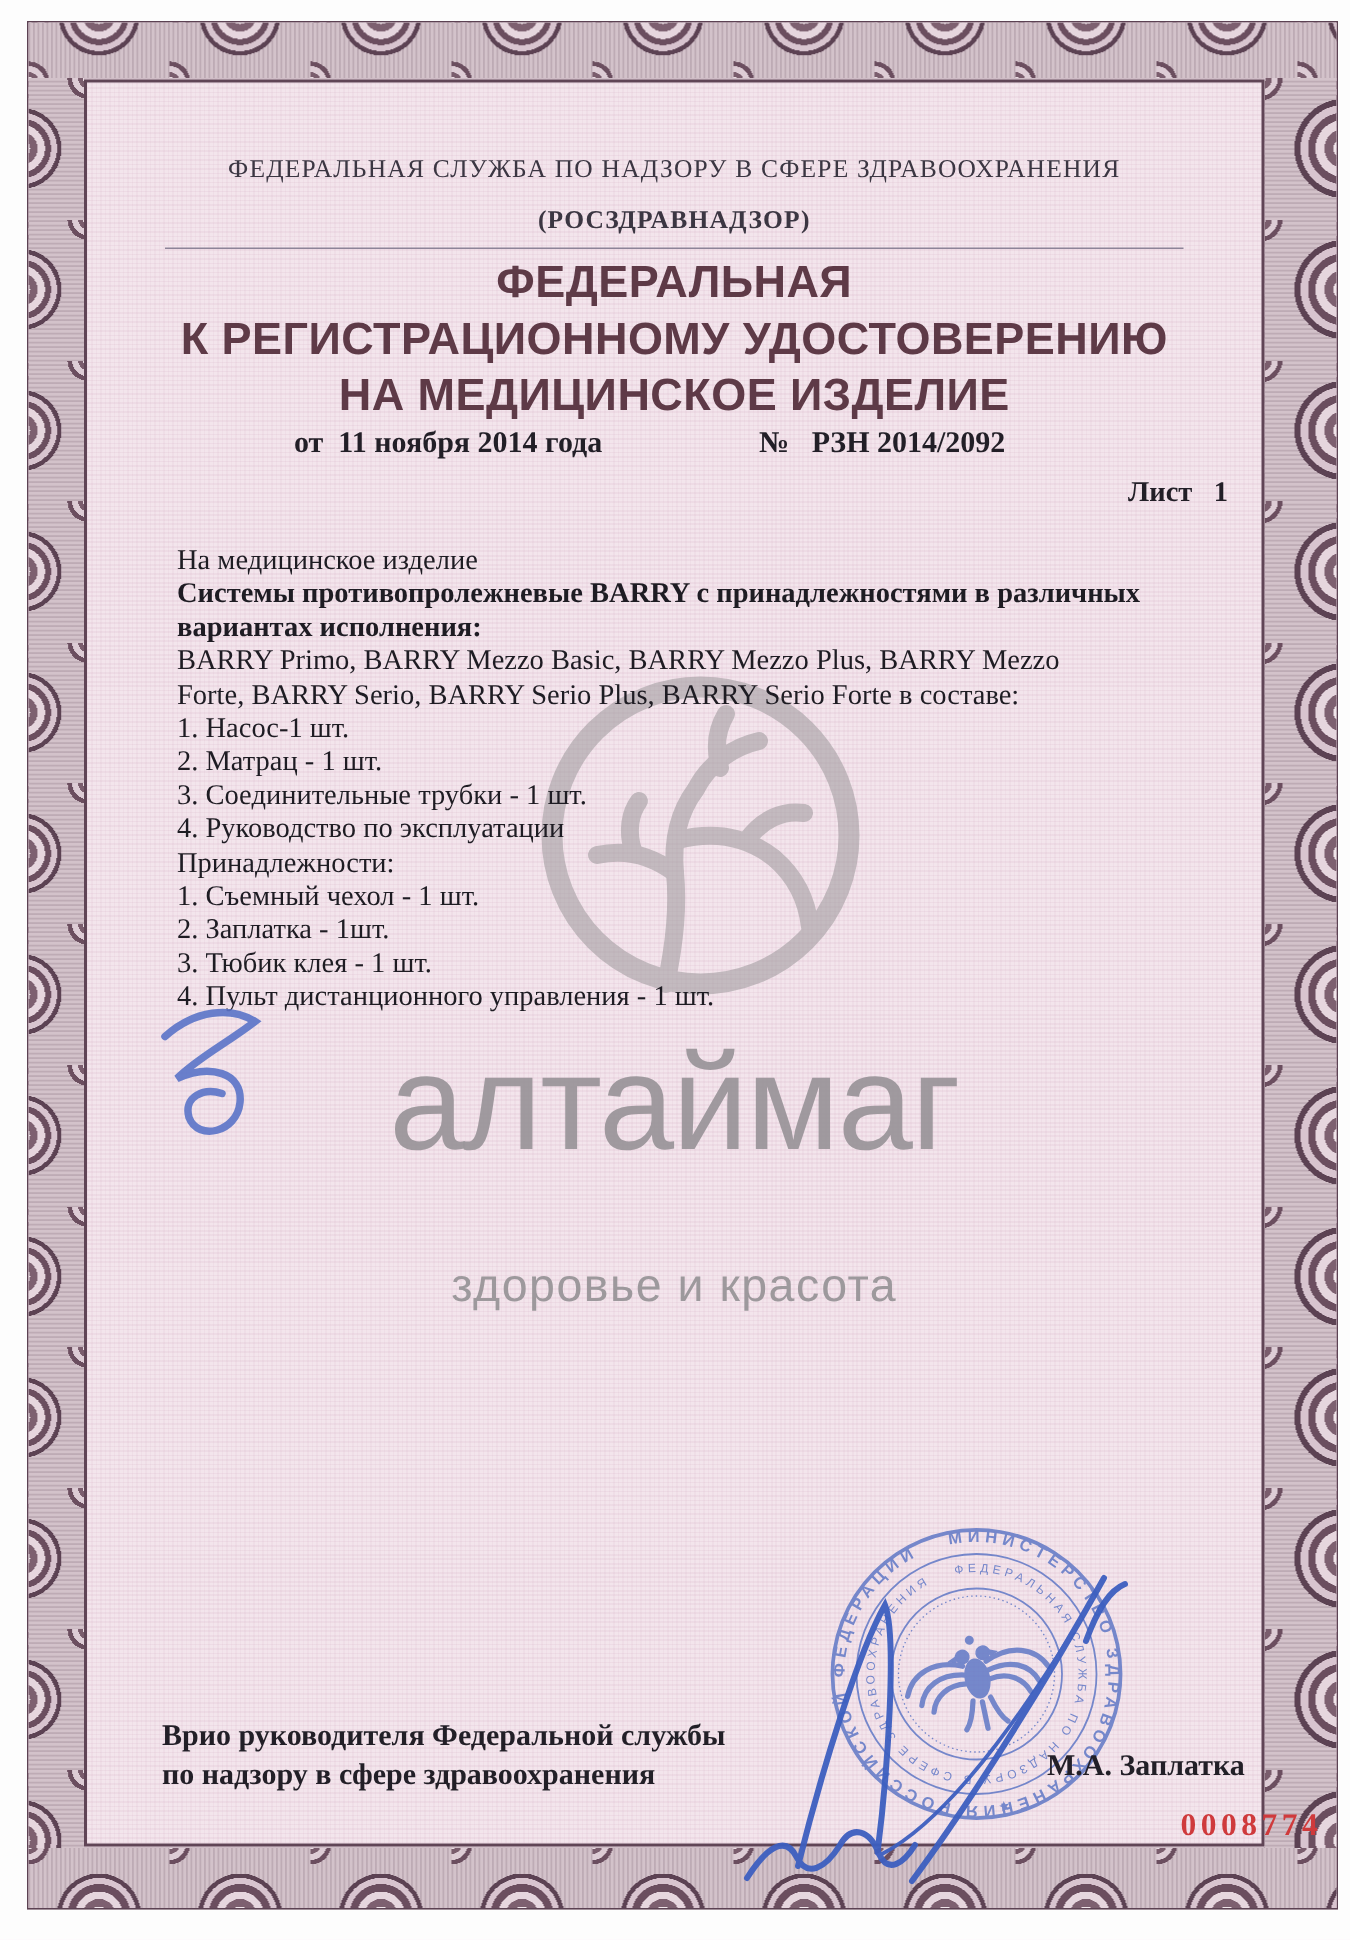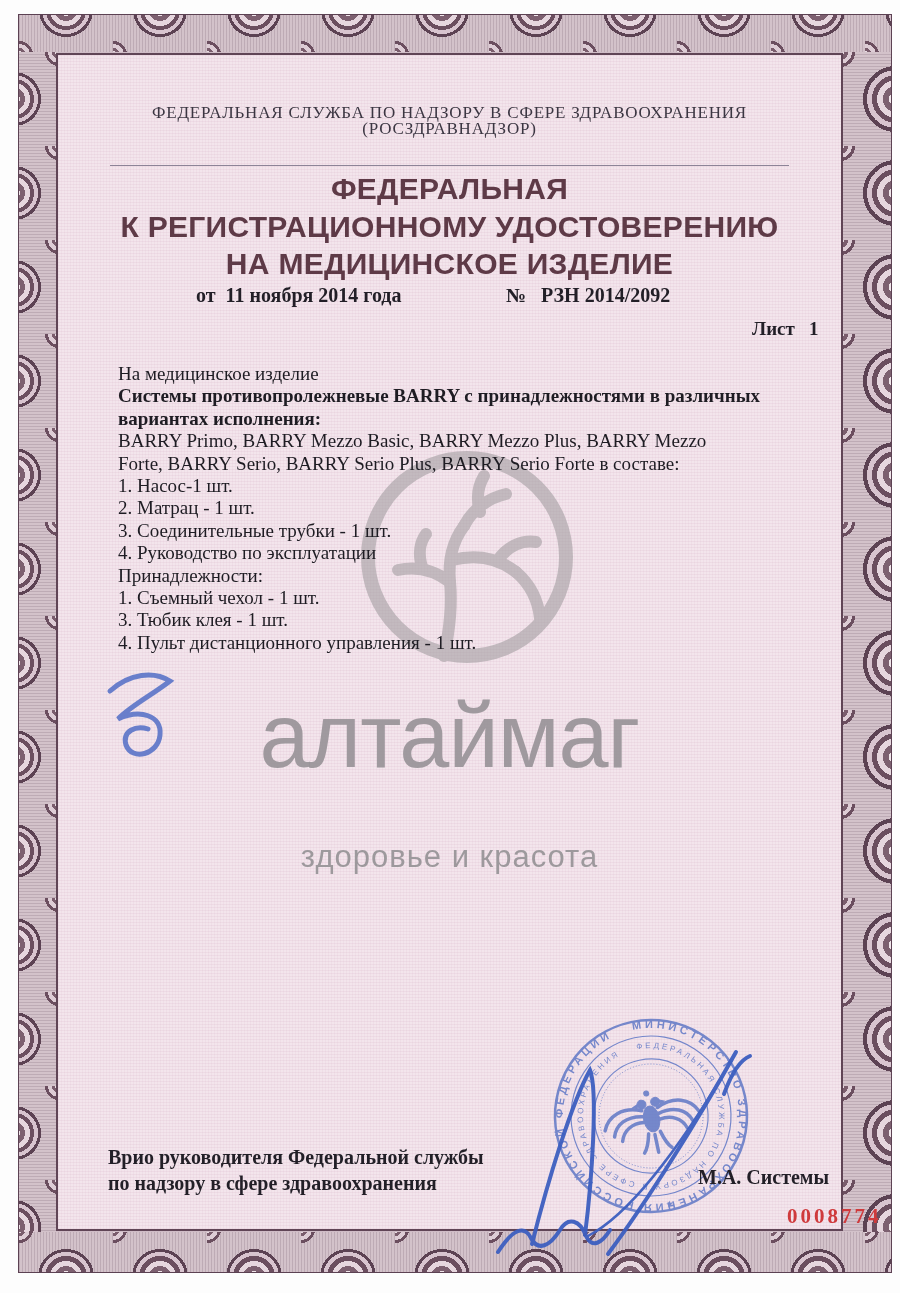--- a/index.html
+++ b/index.html
@@ -69,21 +69,21 @@
 <div class="page">
   <div class="frame">
     <div class="band band-top"></div>
     <div class="band band-bottom"></div>
     <div class="band band-left"></div>
     <div class="band band-right"></div>
 
     <div class="inner">
 
       <div class="abs ctr issuer" style="top:46px;">ФЕДЕРАЛЬНАЯ СЛУЖБА ПО НАДЗОРУ В СФЕРЕ ЗДРАВООХРАНЕНИЯ</div>
-      <div class="abs ctr issuer" style="top:62px;">(РОСЗДРАВНАДЗОР)</div>
+      <div class="abs ctr issuer" style="top:80px;font-weight:bold;">(РОСЗДРАВНАДЗОР)</div>
       <div class="abs sep" style="top:110px;left:52px;right:52px;"></div>
 
       <div class="abs ctr title" style="top:115px;">ФЕДЕРАЛЬНАЯ</div>
       <div class="abs ctr title" style="top:153px;">К РЕГИСТРАЦИОННОМУ УДОСТОВЕРЕНИЮ</div>
       <div class="abs ctr title" style="top:190px;">НА МЕДИЦИНСКОЕ ИЗДЕЛИЕ</div>
 
       <div class="abs meta" style="top:229px;left:138px;">от  11 ноября 2014 года</div>
       <div class="abs meta" style="top:229px;left:448px;text-align:right;">№   РЗН 2014/2092</div>
       <div class="abs sheet" style="top:263px;left:694px;">Лист   1</div>
 
@@ -108,20 +108,21 @@
         <div class="b">Системы противопролежневые BARRY с принадлежностями в различных</div>
         <div class="b">вариантах исполнения:</div>
         <div>BARRY Primo, BARRY Mezzo Basic, BARRY Mezzo Plus, BARRY Mezzo</div>
         <div>Forte, BARRY Serio, BARRY Serio Plus, BARRY Serio Forte в составе:</div>
         <div>1. Насос-1 шт.</div>
         <div>2. Матрац - 1 шт.</div>
         <div>3. Соединительные трубки - 1 шт.</div>
         <div>4. Руководство по эксплуатации</div>
         <div>Принадлежности:</div>
         <div>1. Съемный чехол - 1 шт.</div>
+        <div>2. Заплатка - 1шт.</div>
         <div>3. Тюбик клея - 1 шт.</div>
         <div>4. Пульт дистанционного управления - 1 шт.</div>
       </div>
 
       <svg class="abs" style="top:606px;left:38px;" width="100" height="120" viewBox="0 0 100 120">
         <path d="M14,30 C34,12 58,10 74,20 C56,34 36,44 22,58 C44,48 66,54 64,74 C62,94 36,100 30,84 C26,70 40,64 52,68" fill="none" stroke="#5a73c8" stroke-width="5" stroke-linecap="round" opacity=".9"></path>
       </svg>
 
       <div class="abs ctr wm-brand" style="top:636px;">алтаймаг</div>
       <div class="abs ctr wm-tag" style="top:744px;">здоровье и красота</div>
@@ -174,19 +175,19 @@
           <path stroke-width="4" d="M248,22 C210,90 160,170 120,224"></path>
           <path stroke-width="4" d="M236,64 C244,42 252,30 262,26"></path>
           <path stroke-width="2.5" d="M100,206 C150,180 205,96 244,30"></path>
         </g>
       </svg>
 
       <div class="abs footer" style="top:1089px;left:50px;">
         <div>Врио руководителя Федеральной службы</div>
         <div>по надзору в сфере здравоохранения</div>
       </div>
-      <div class="abs signer" style="top:1111px;left:640px;">М.А. Системы</div>
+      <div class="abs signer" style="top:1111px;left:640px;">М.А. Заплатка</div>
 
       <div class="abs serial" style="top:1149px;left:729px;font-family:Liberation Serif, serif;">0008774</div>
 
     </div>
   </div>
 </div>
 
 </body></html>

